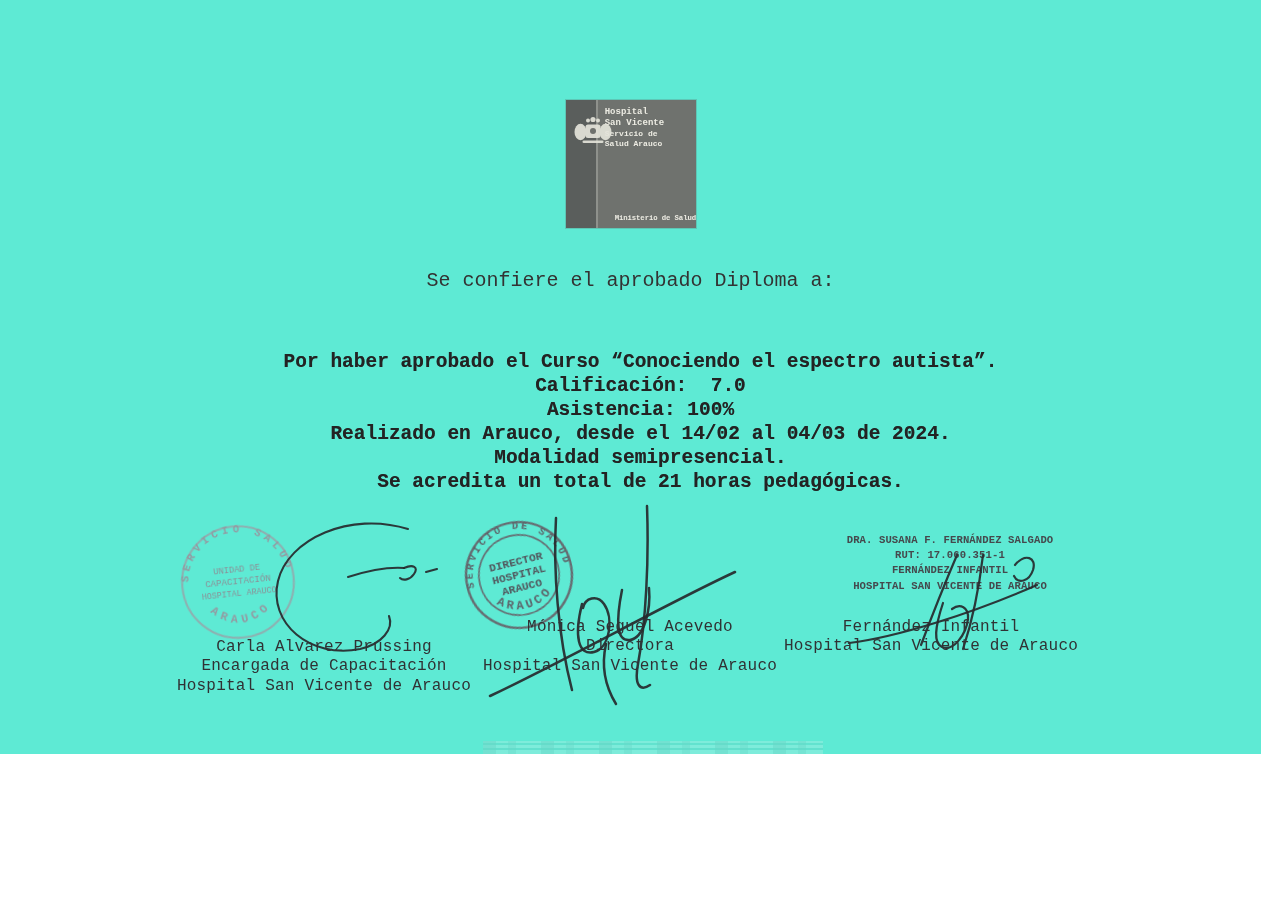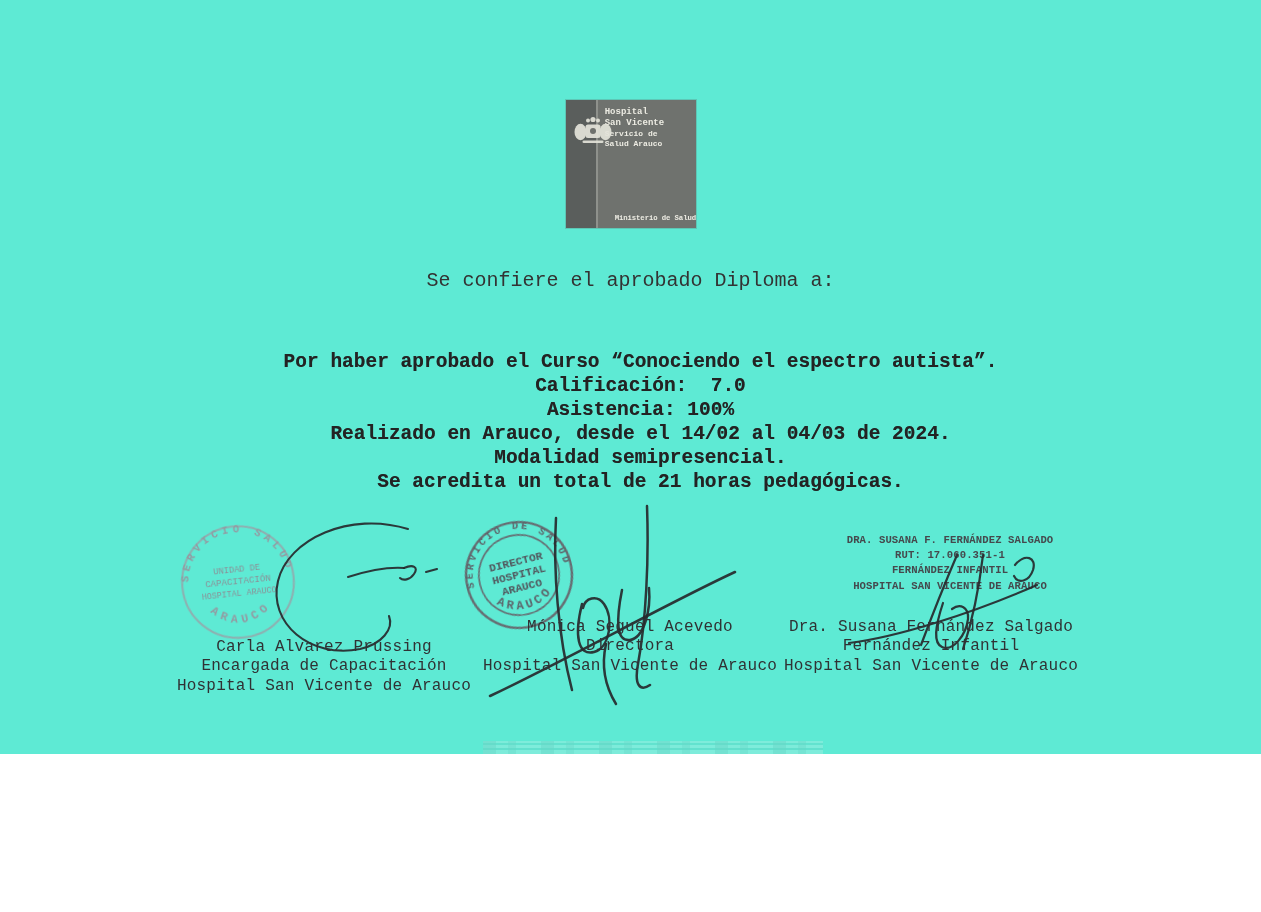--- a/index.html
+++ b/index.html
@@ -175,20 +175,19 @@
     <div>Carla Alvarez Prussing</div>
     <div>Encargada de Capacitación</div>
     <div>Hospital San Vicente de Arauco</div>
   </div>
   <div class="sig-col sig-col-2">
     <div>Mónica Seguel Acevedo</div>
     <div>Directora</div>
     <div>Hospital San Vicente de Arauco</div>
   </div>
   <div class="sig-col sig-col-3">
-    <div>Dra. Susana Fernández Salgado</div>
     <div>Fernández Infantil</div>
     <div>Hospital San Vicente de Arauco</div>
   </div>
 
   <div class="watermark"></div>
 
 </div>
 
 </body></html>

